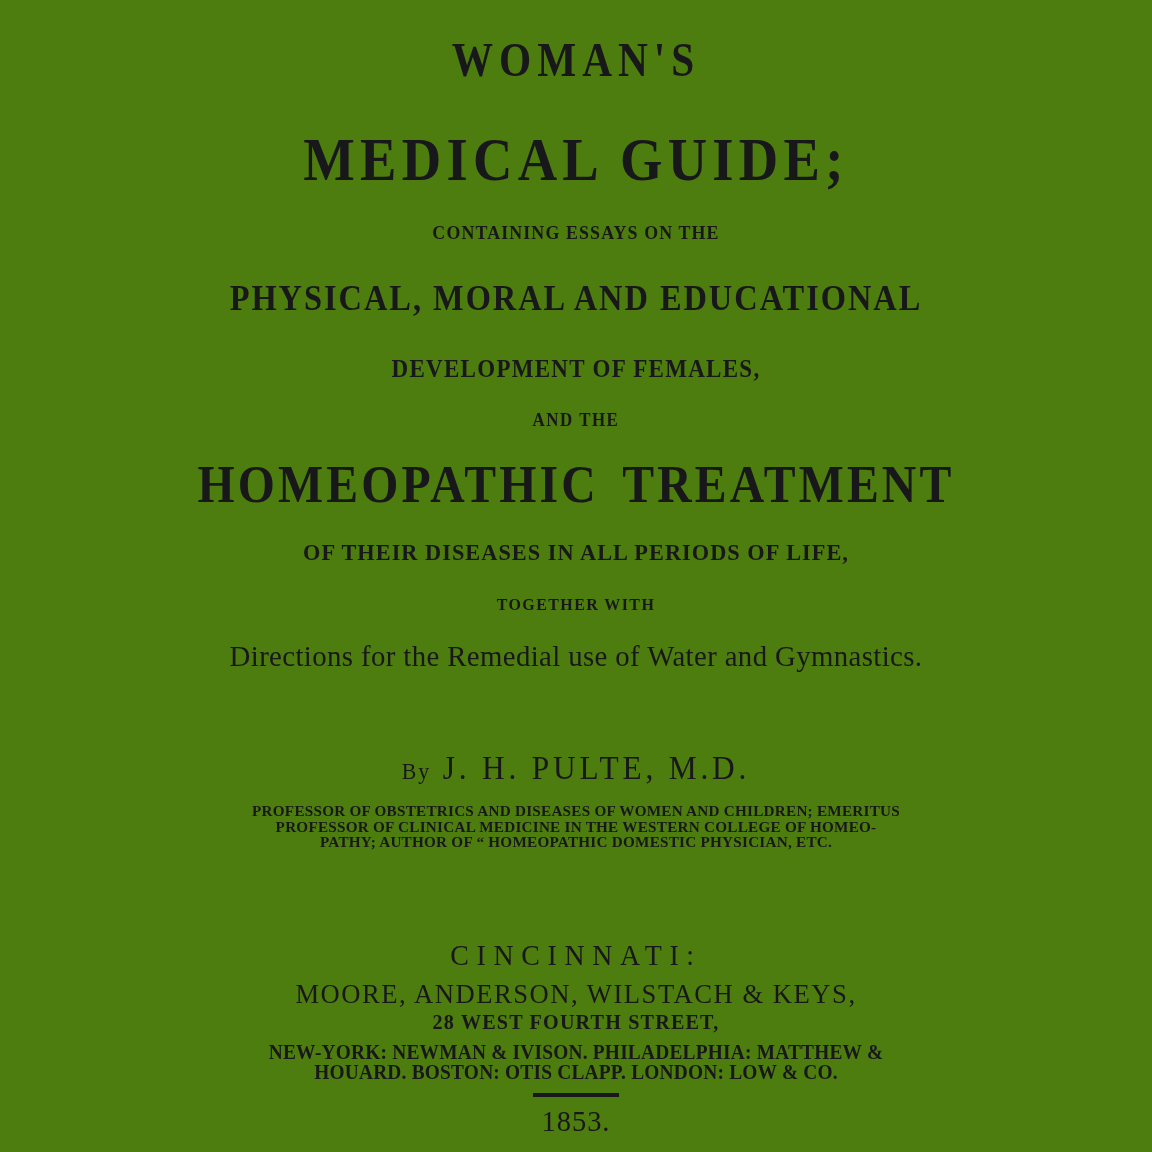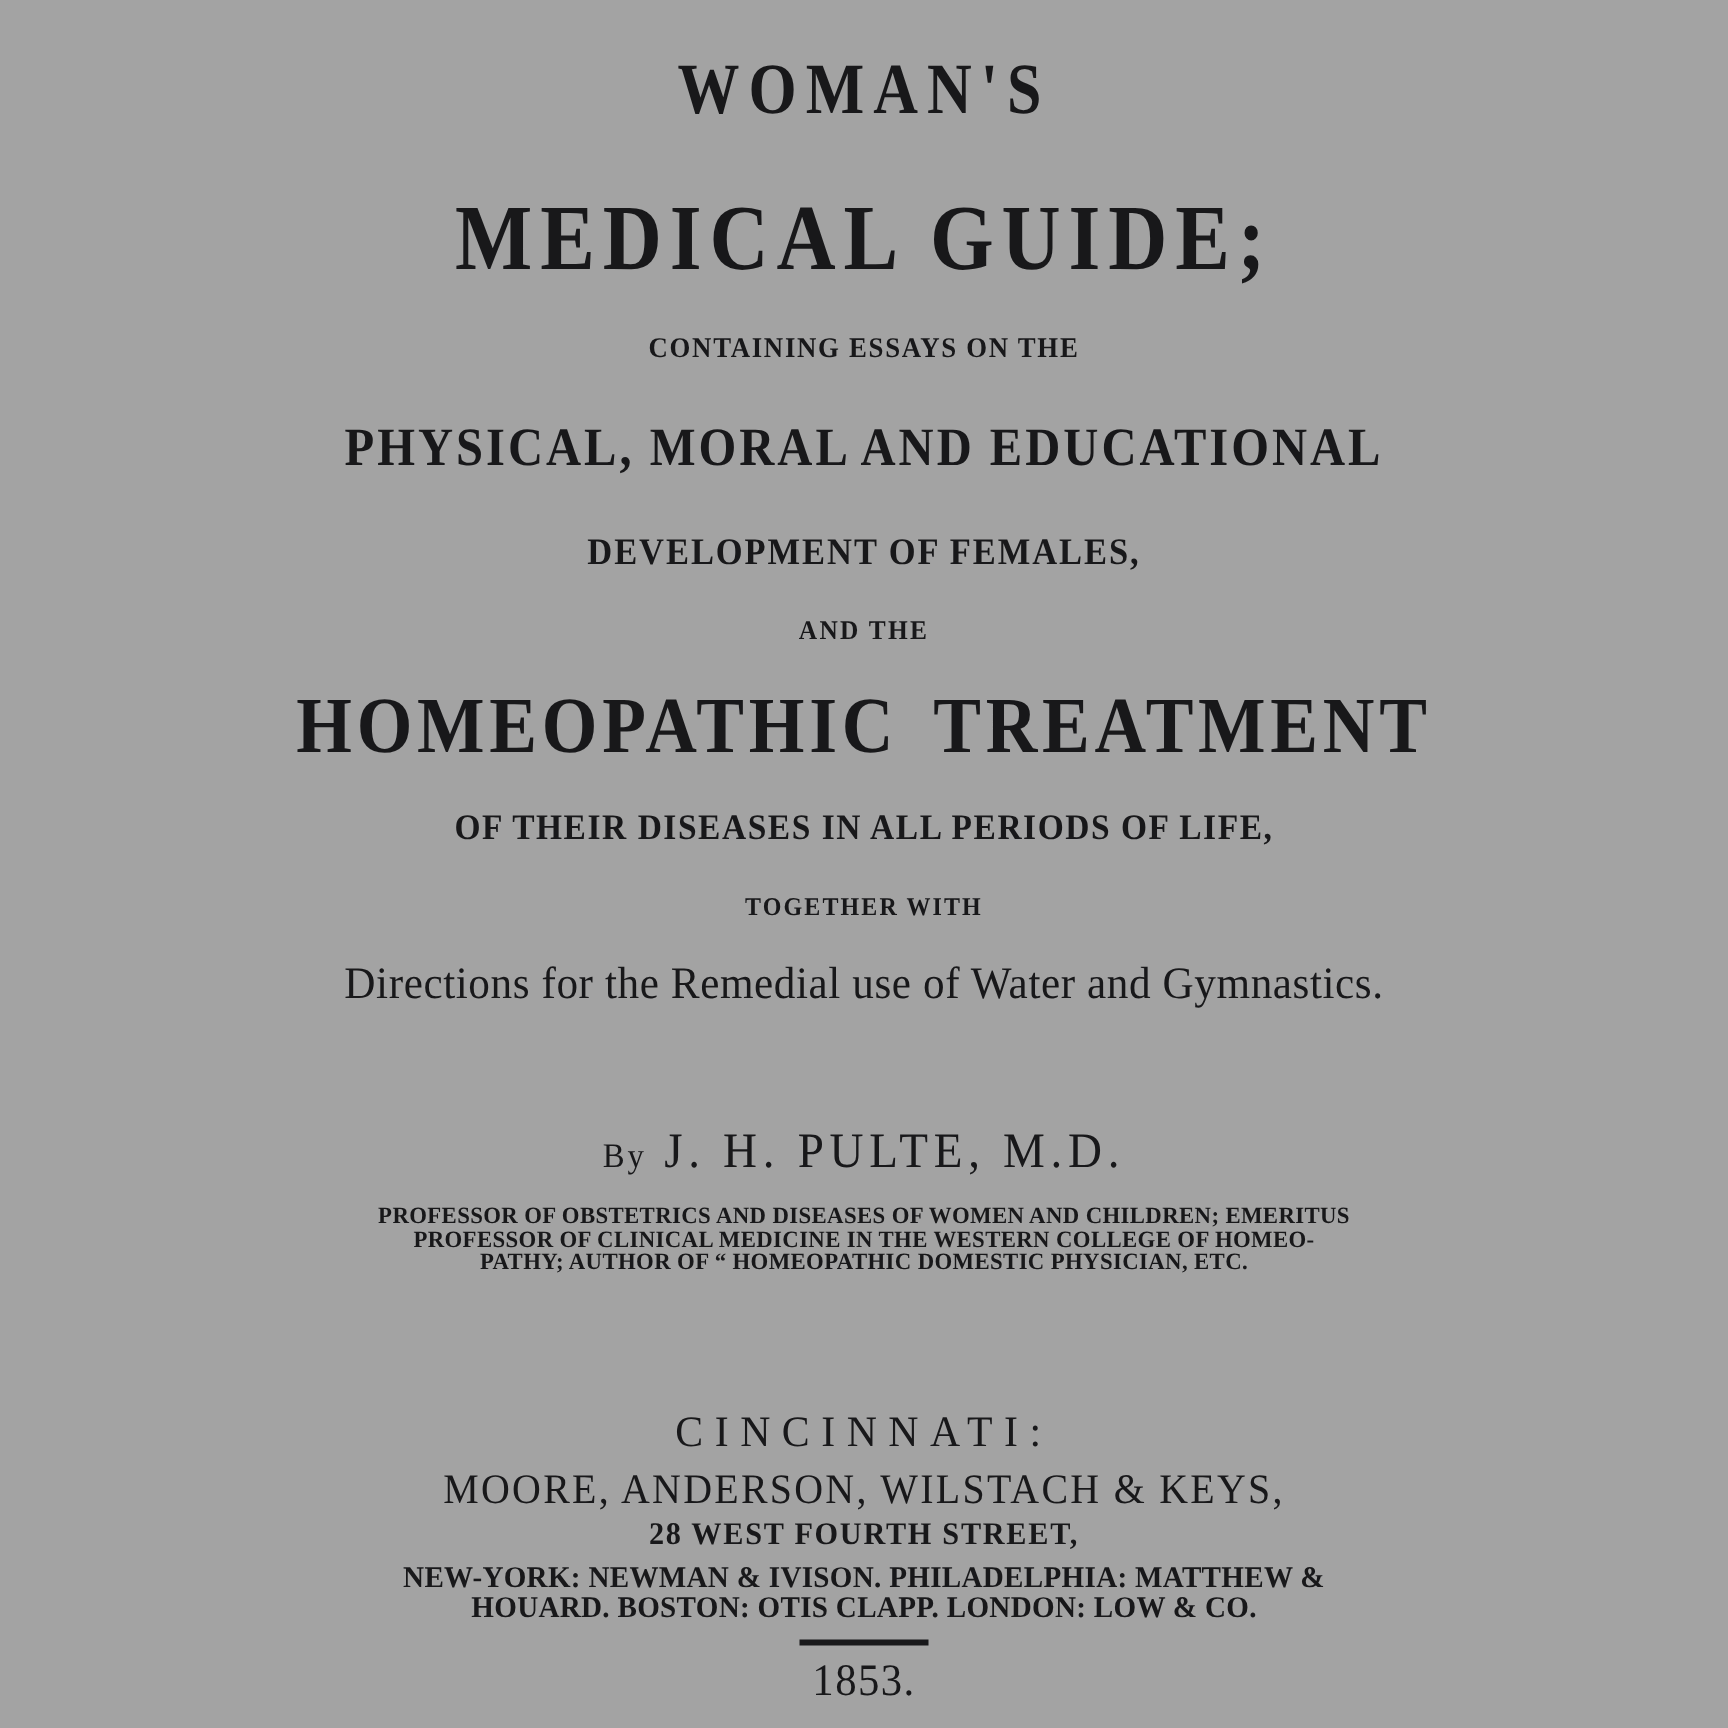--- a/index.html
+++ b/index.html
@@ -5,21 +5,21 @@
 <style>
   html, body {
     margin: 0;
     padding: 0;
     background: #ffffff;
   }
   .page {
     position: relative;
     width: 1152px;
     height: 1152px;
-    background: #a3a3a3;
+    background: #4d7c0f;
     margin: 0 auto;
     overflow: hidden;
     font-family: "Liberation Serif", "DejaVu Serif", serif;
     color: #18181a;
     -webkit-font-smoothing: antialiased;
   }
 
   
   .line {
     display: block;

